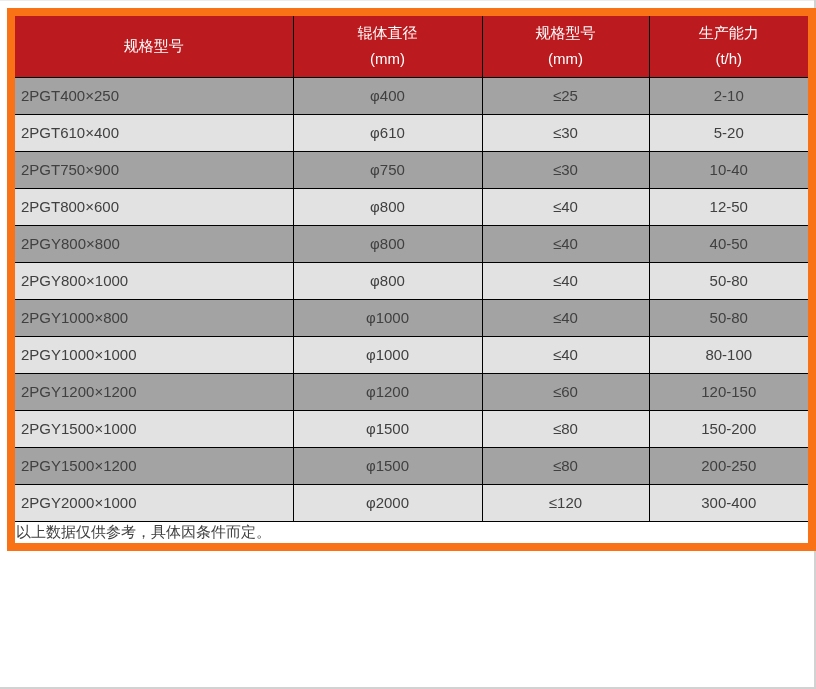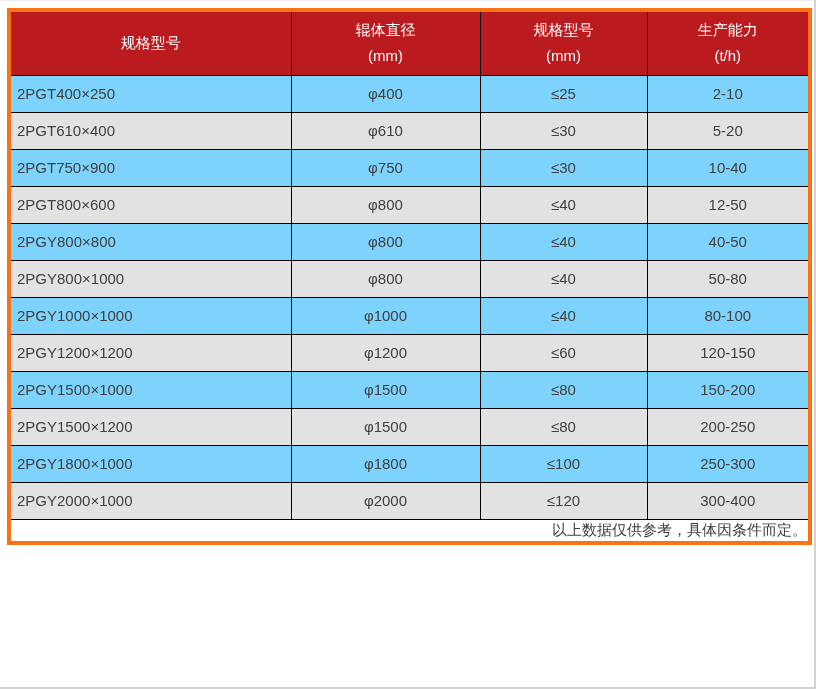--- a/index.html
+++ b/index.html
@@ -14,21 +14,21 @@
     height: 689px;
     box-sizing: border-box;
     padding: 8px 0 0 7px;
     background: #ffffff;
     box-shadow: inset -2px 0 0 #d2d2d2, inset 0 -2px 0 #d2d2d2, inset 0 1px 0 #ececec;
   }
   table.spec-table {
     border-collapse: collapse;
     width: 801px;
     table-layout: fixed;
-    border: 4px solid #f97316;
+    border: 8px solid #f97316;
   }
   .spec-table th, .spec-table td {
     border: 1px solid #000000;
     box-sizing: border-box;
   }
   .spec-table thead th {
     background: #bb1a1e;
     color: #ffffff;
     font-size: 15px;
     font-weight: normal;
@@ -40,33 +40,33 @@
   .spec-table thead th .hline {
     display: block;
     line-height: 26px;
   }
   .spec-table tbody td {
     height: 37px;
     font-size: 15px;
     color: #404040;
     text-align: center;
     vertical-align: middle;
-    background: #7dd3fc;
+    background: #a3a3a3;
     padding: 0;
   }
   .spec-table tbody tr:nth-child(even) td {
     background: #e2e2e2;
   }
   .spec-table tbody td.model {
     text-align: left;
     padding-left: 6px;
   }
   .spec-table tfoot td {
     height: 20px;
-    text-align: right;
+    text-align: left;
     vertical-align: middle;
     font-size: 15px;
     color: #404040;
     background: #ffffff;
   }
 </style>
 </head>
 <body>
 
 <div class="page">
@@ -127,20 +127,26 @@
           <td>≤40</td>
           <td>40-50</td>
         </tr>
         <tr>
           <td class="model">2PGY800×1000</td>
           <td>φ800</td>
           <td>≤40</td>
           <td>50-80</td>
         </tr>
         <tr>
+          <td class="model">2PGY1000×800</td>
+          <td>φ1000</td>
+          <td>≤40</td>
+          <td>50-80</td>
+        </tr>
+        <tr>
           <td class="model">2PGY1000×1000</td>
           <td>φ1000</td>
           <td>≤40</td>
           <td>80-100</td>
         </tr>
         <tr>
           <td class="model">2PGY1200×1200</td>
           <td>φ1200</td>
           <td>≤60</td>
           <td>120-150</td>
@@ -151,26 +157,20 @@
           <td>≤80</td>
           <td>150-200</td>
         </tr>
         <tr>
           <td class="model">2PGY1500×1200</td>
           <td>φ1500</td>
           <td>≤80</td>
           <td>200-250</td>
         </tr>
         <tr>
-          <td class="model">2PGY1800×1000</td>
-          <td>φ1800</td>
-          <td>≤100</td>
-          <td>250-300</td>
-        </tr>
-        <tr>
           <td class="model">2PGY2000×1000</td>
           <td>φ2000</td>
           <td>≤120</td>
           <td>300-400</td>
         </tr>
       </tbody>
     <tfoot>
       <tr>
         <td colspan="4">以上数据仅供参考，具体因条件而定。</td>
       </tr>

